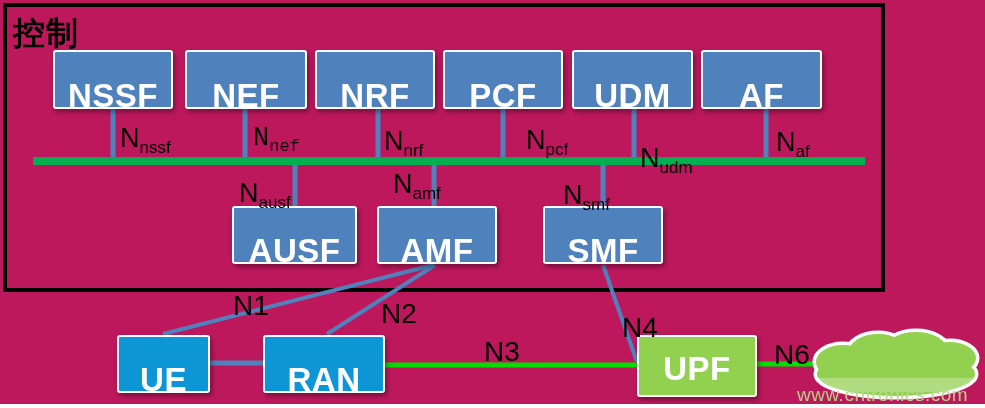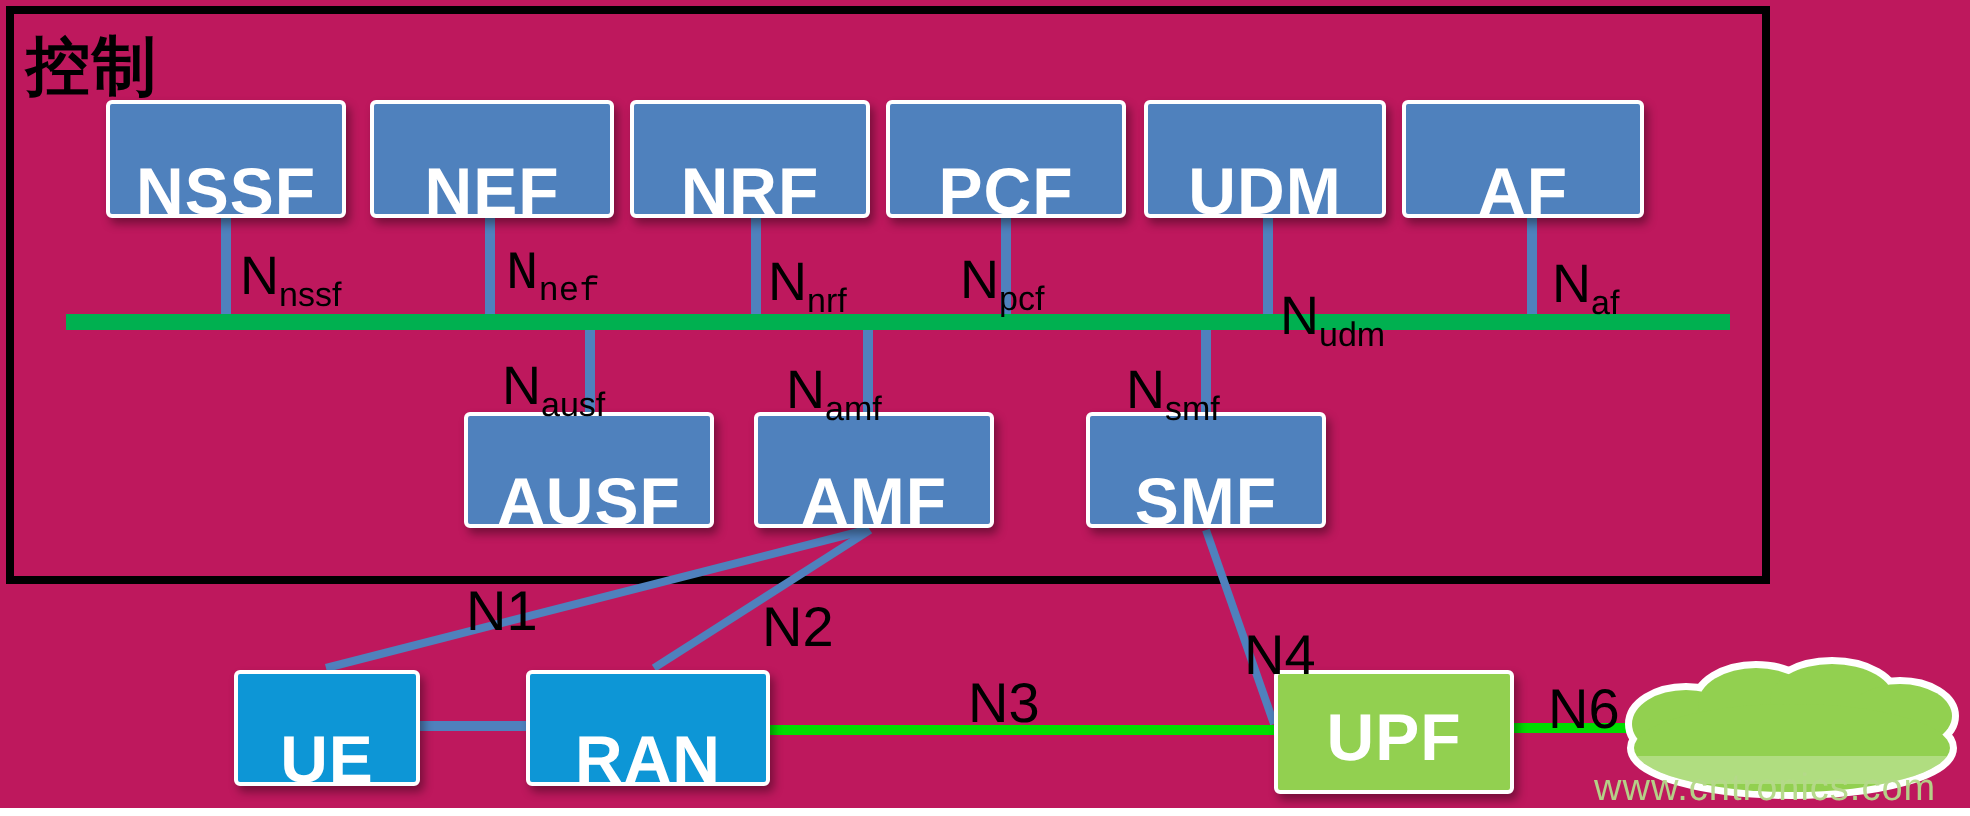--- a/index.html
+++ b/index.html
@@ -175,25 +175,25 @@
   <div class="node azure" id="ran">
       <span>RAN</span>
     </div>
   <div class="node green" id="upf">
       <span>UPF</span>
     </div>
 
   <div class="iface" style="left:120px;top:125px;"><span>N</span><sub>nssf</sub></div>
   <div class="iface" style="left:253px;top:125px;font-family:Liberation Mono, monospace;"><span>N</span><sub>nef</sub></div>
   <div class="iface" style="left:384px;top:128px;"><span>N</span><sub>nrf</sub></div>
-  <div class="iface" style="left:480px;top:127px;"><span>N</span><sub>pcf</sub></div>
+  <div class="iface" style="left:526px;top:127px;"><span>N</span><sub>pcf</sub></div>
   <div class="iface" style="left:640px;top:121px;margin-top:24px;"><span>N</span><sub>udm</sub></div>
   <div class="iface" style="left:776px;top:129px;"><span>N</span><sub>af</sub></div>
-  <div class="iface" style="left:251px;top:180px;"><span>N</span><sub>ausf</sub></div>
-  <div class="iface" style="left:393px;top:182px;"><span>N</span><sub>amf</sub></div>
+  <div class="iface" style="left:239px;top:180px;"><span>N</span><sub>ausf</sub></div>
+  <div class="iface" style="left:393px;top:171px;"><span>N</span><sub>amf</sub></div>
   <div class="iface" style="left:563px;top:182px;"><span>N</span><sub>smf</sub></div>
 
   <div class="linklbl" style="left:233px;top:292px;">N1</div>
   <div class="linklbl" style="left:381px;top:300px;">N2</div>
   <div class="linklbl" style="left:484px;top:338px;">N3</div>
   <div class="linklbl" style="left:622px;top:314px;text-align:right;">N4</div>
   <div class="linklbl" style="left:774px;top:341px;">N6</div>
 
   <div class="watermark">www.cntronics.com</div>
 

